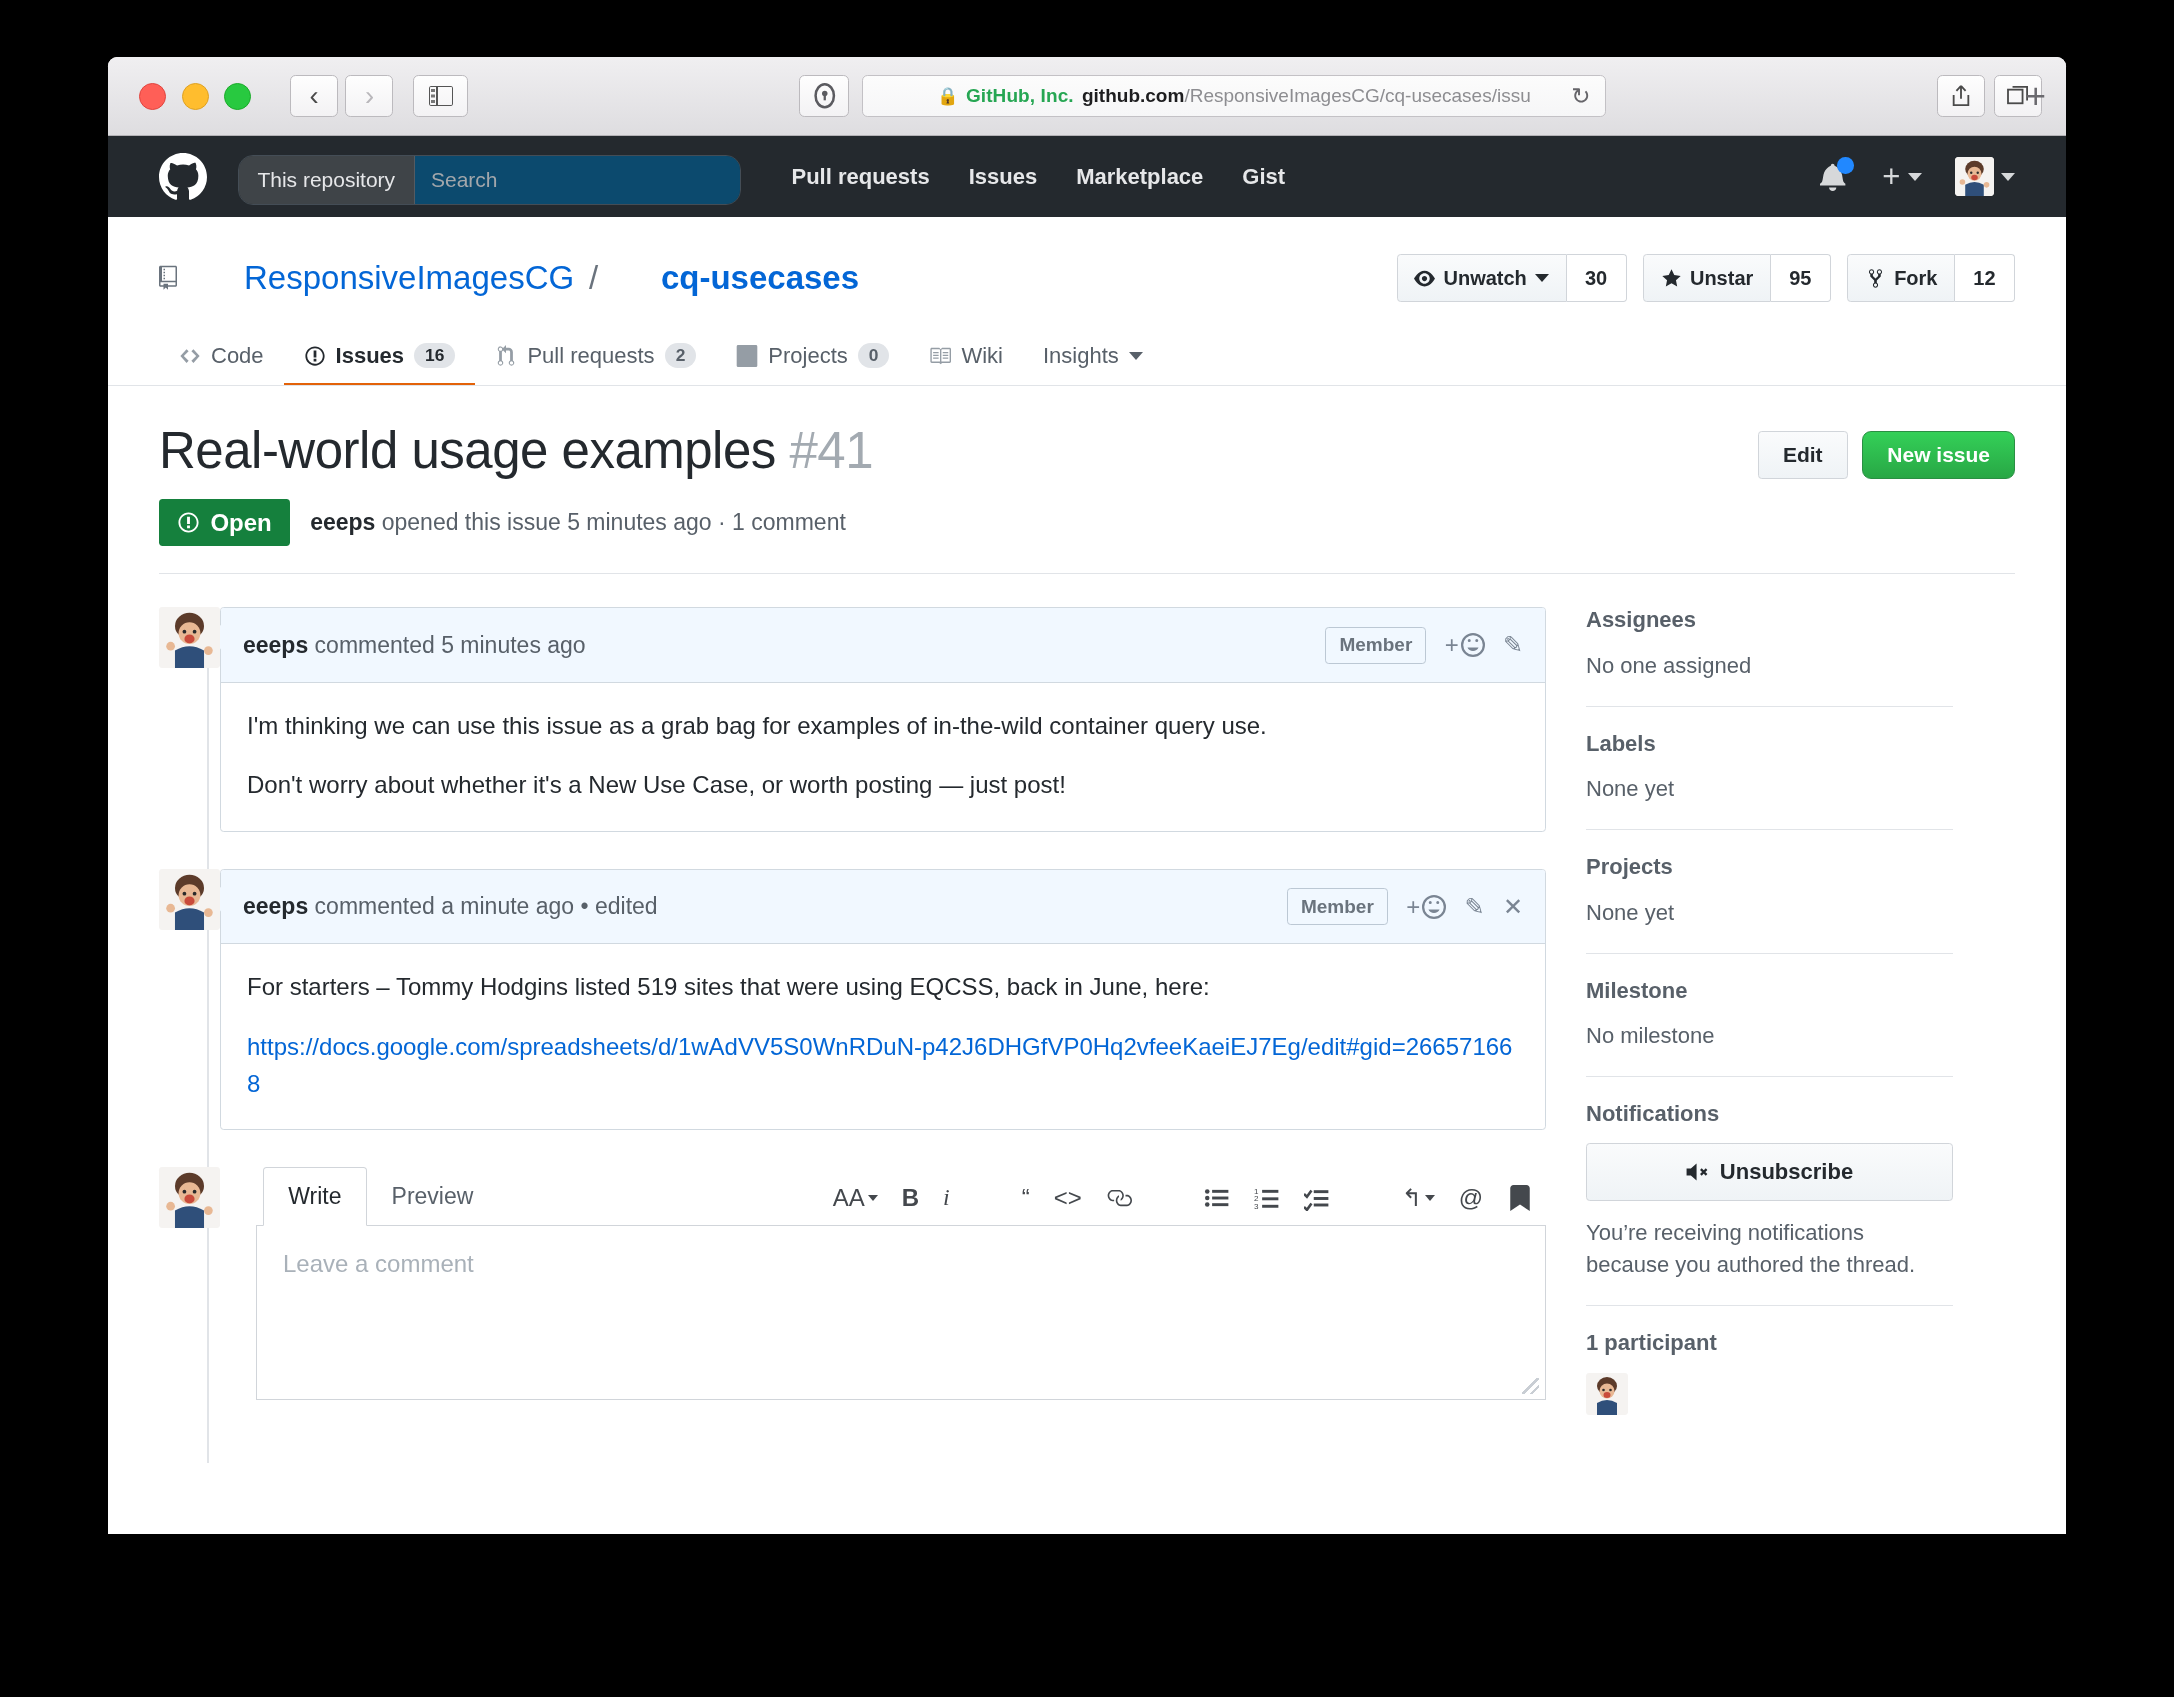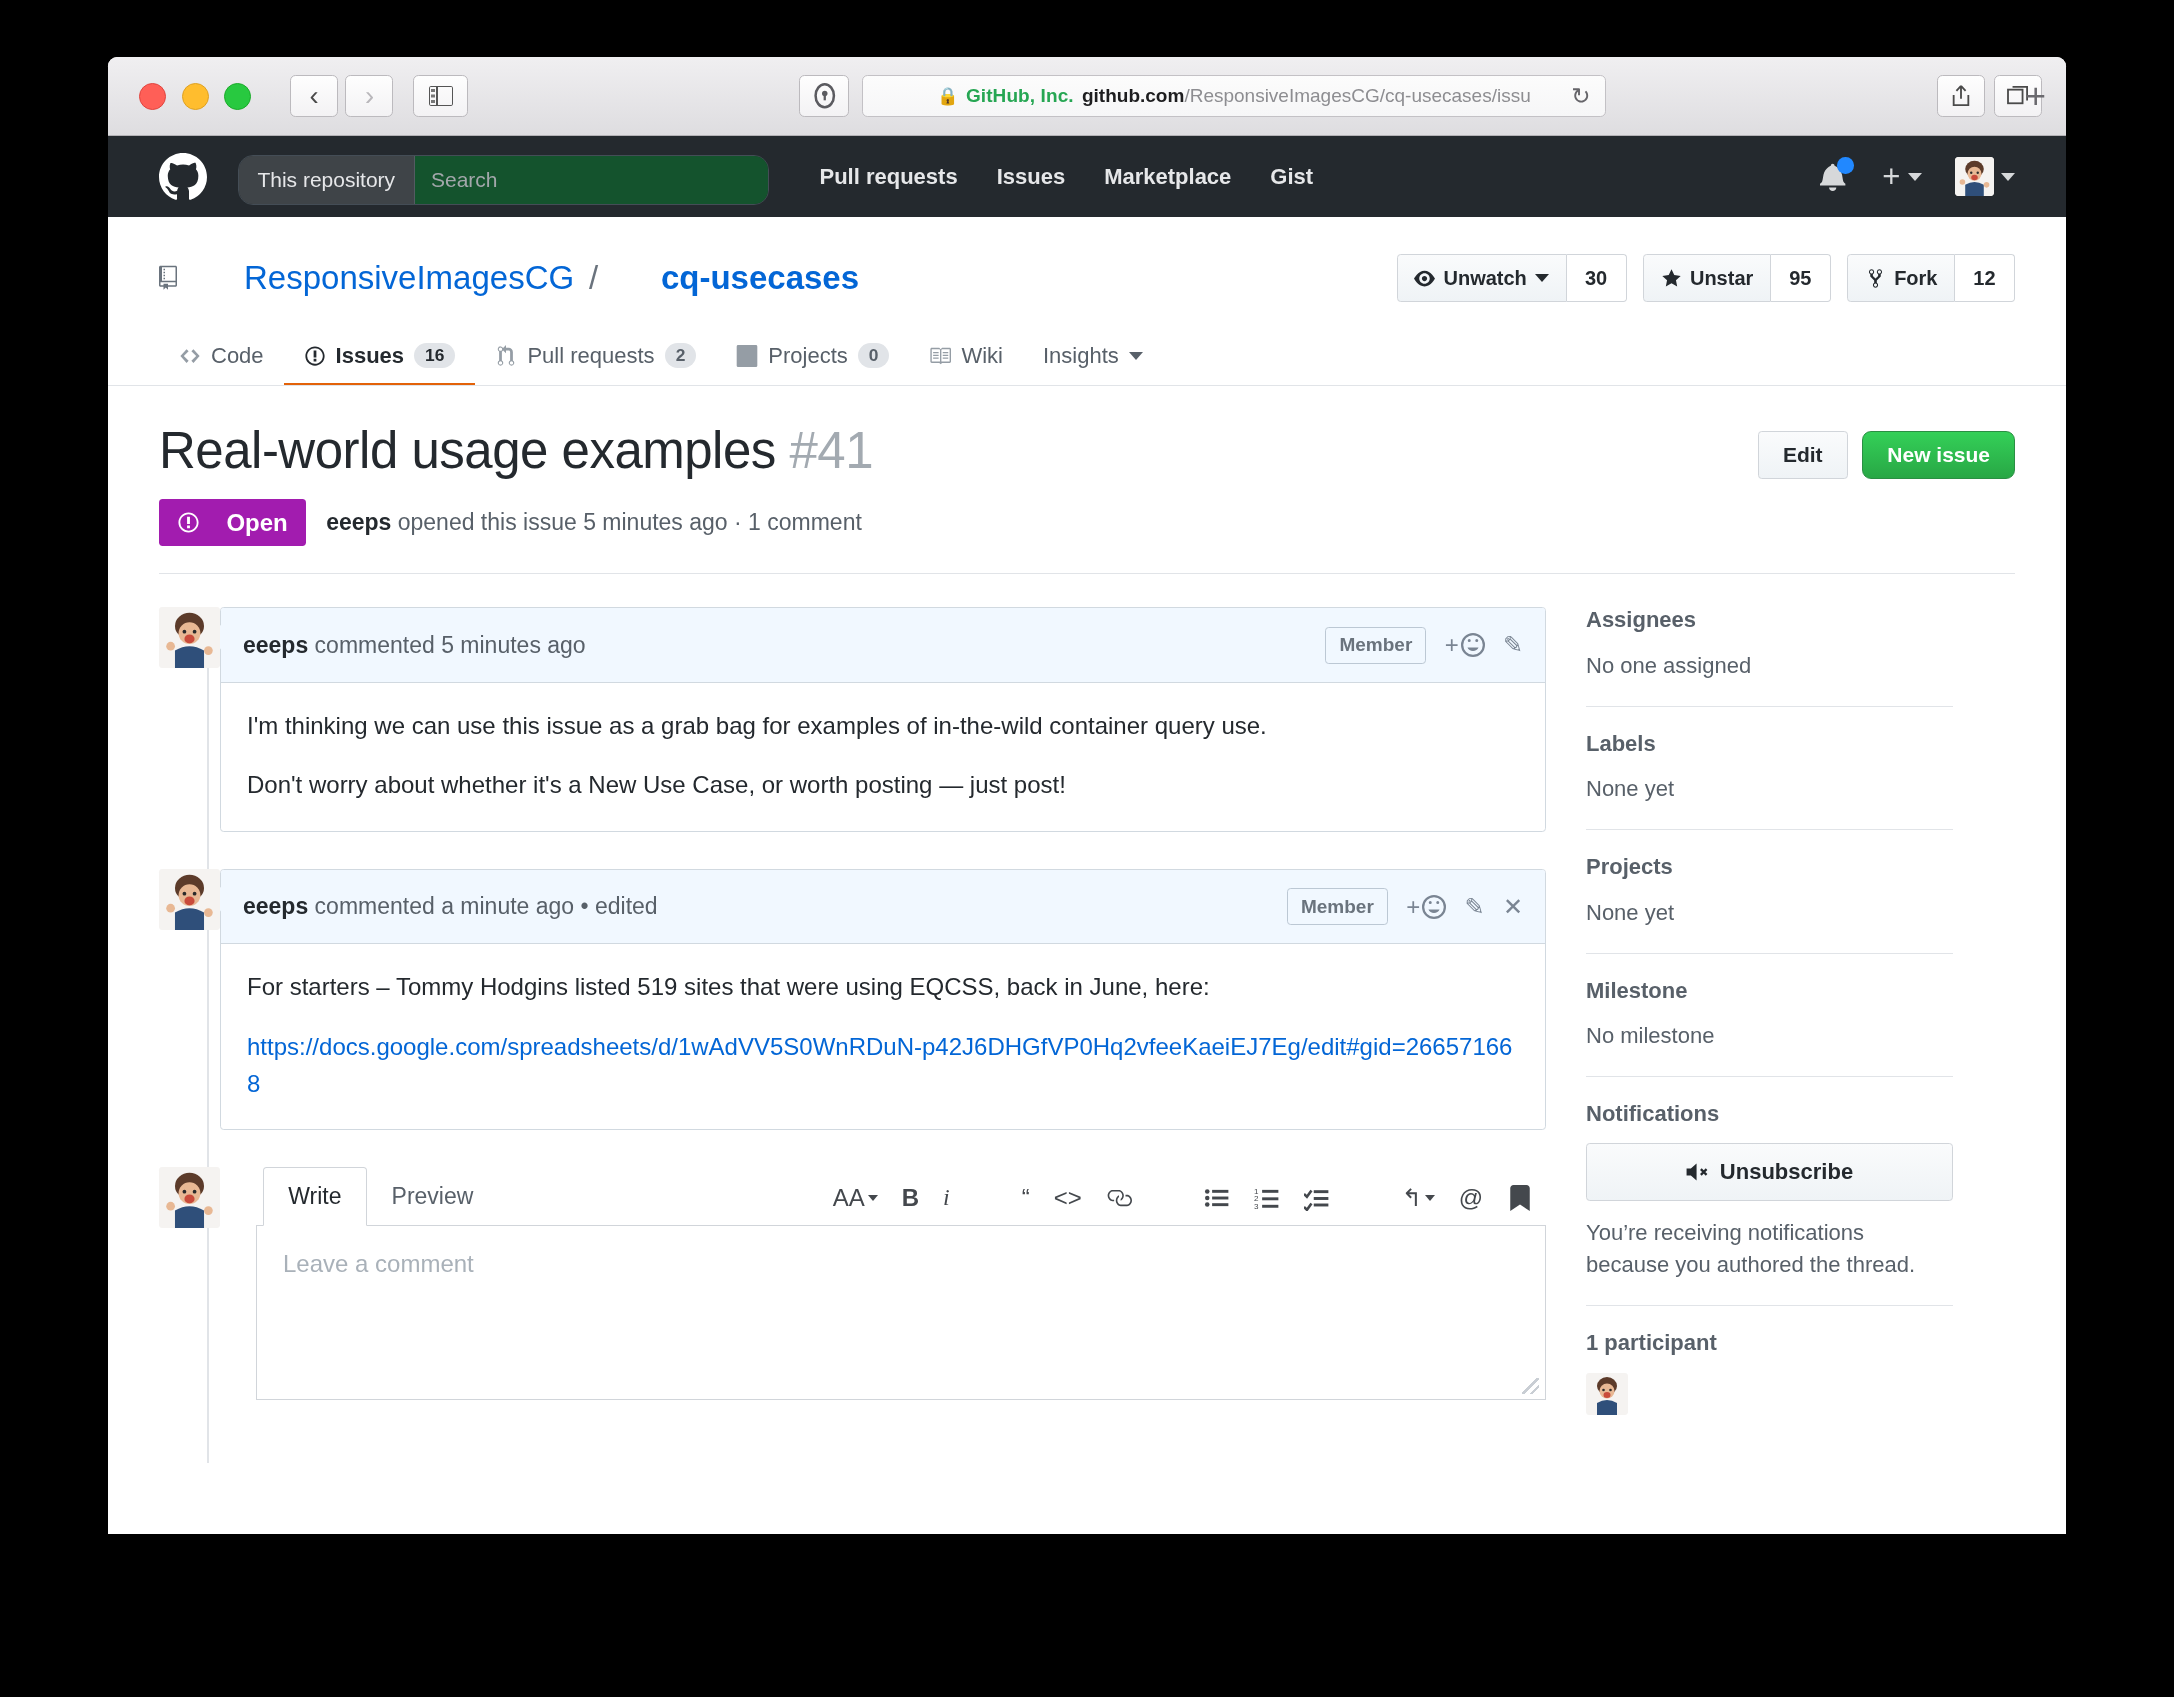--- a/index.html
+++ b/index.html
@@ -77,21 +77,21 @@
     display: flex; align-items: center; padding: 0 51px;
   }
   .gh-logo { width: 48px; height: 48px; margin-right: 31px; }
   .search-group { display: flex; height: 50px; border-radius: 15px; overflow: hidden; border: 0.9px solid #444d56; margin-top: 7px; }
   .scope {
     background: #3f4448; color: #e6e7e9; font-size: 21px;
     display: flex; align-items: center; padding: 0 18.4px;
     border-right: 0.9px solid #545b62; white-space: nowrap;
   }
   .search-in {
-    background: #14532d; width: 353px; color: #a3a7ab; font-size: 21px;
+    background: #0c4a6e; width: 325px; color: #a3a7ab; font-size: 21px;
     display: flex; align-items: center; padding: 0 16.5px;
   }
   .gh-nav { display: flex; gap: 39px; margin-left: 51px; }
   .gh-nav a { color: #e6e7e9; font-size: 22px; font-weight: 700; text-decoration: none; white-space: nowrap; }
   .gh-right { margin-left: auto; display: flex; align-items: center; gap: 33px; }
   .bell { position: relative; width: 29px; height: 31px; }
   .bell svg { width: 29px; height: 31px; fill: #d6d8da; }
   .bell .dot { position: absolute; right: -4.6px; top: -3.7px; width: 16.5px; height: 16.5px; border-radius: 50%; background: #2188ff; }
   .plusmenu { display: flex; align-items: center; gap: 7.3px; color: #d6d8da; font-size: 31px; font-weight: 300; }
   .caret { width: 0; height: 0; border-left: 7.3px solid transparent; border-right: 7.3px solid transparent; border-top: 8.3px solid currentColor; display:inline-block; }
@@ -138,22 +138,22 @@
   .btn-edit {
     background: linear-gradient(#fafbfc,#eff3f6); border: 0.9px solid #d1d5da; border-radius: 3.7px;
     padding: 11px 24px; font-size: 21px; font-weight: 700; color: #24292e;
   }
   .btn-new {
     background: linear-gradient(#34d058,#28a745); border: 0.9px solid #2a8f43; border-radius: 9px;
     padding: 5px 24px; font-size: 21px; font-weight: 700; color: #fff;
   }
   .meta-row { display: flex; align-items: center; gap: 20px; margin-top: 20px; padding-bottom: 27.5px; border-bottom: 0.9px solid #e1e4e8; }
   .state-badge {
-    background: #a21caf; color: #fff; border-radius: 3.7px; padding: 9.2px 18.4px;
-    font-size: 24px; font-weight: 700; display: flex; align-items: center; gap: 26px;
+    background: #15803d; color: #fff; border-radius: 3.7px; padding: 9.2px 18.4px;
+    font-size: 24px; font-weight: 700; display: flex; align-items: center; gap: 10px;
   }
   .state-badge svg { width: 23px; height: 23px; fill: #fff; }
   .meta-text { font-size: 23px; color: #586069; }
   .meta-text b { color: #24292e; font-weight: 600; }
 
   
   .body-cols { display: flex; gap: 40px; padding-top: 33px; }
   .timeline { width: 1387px; position: relative; }
   .side { width: 367px; }
 

